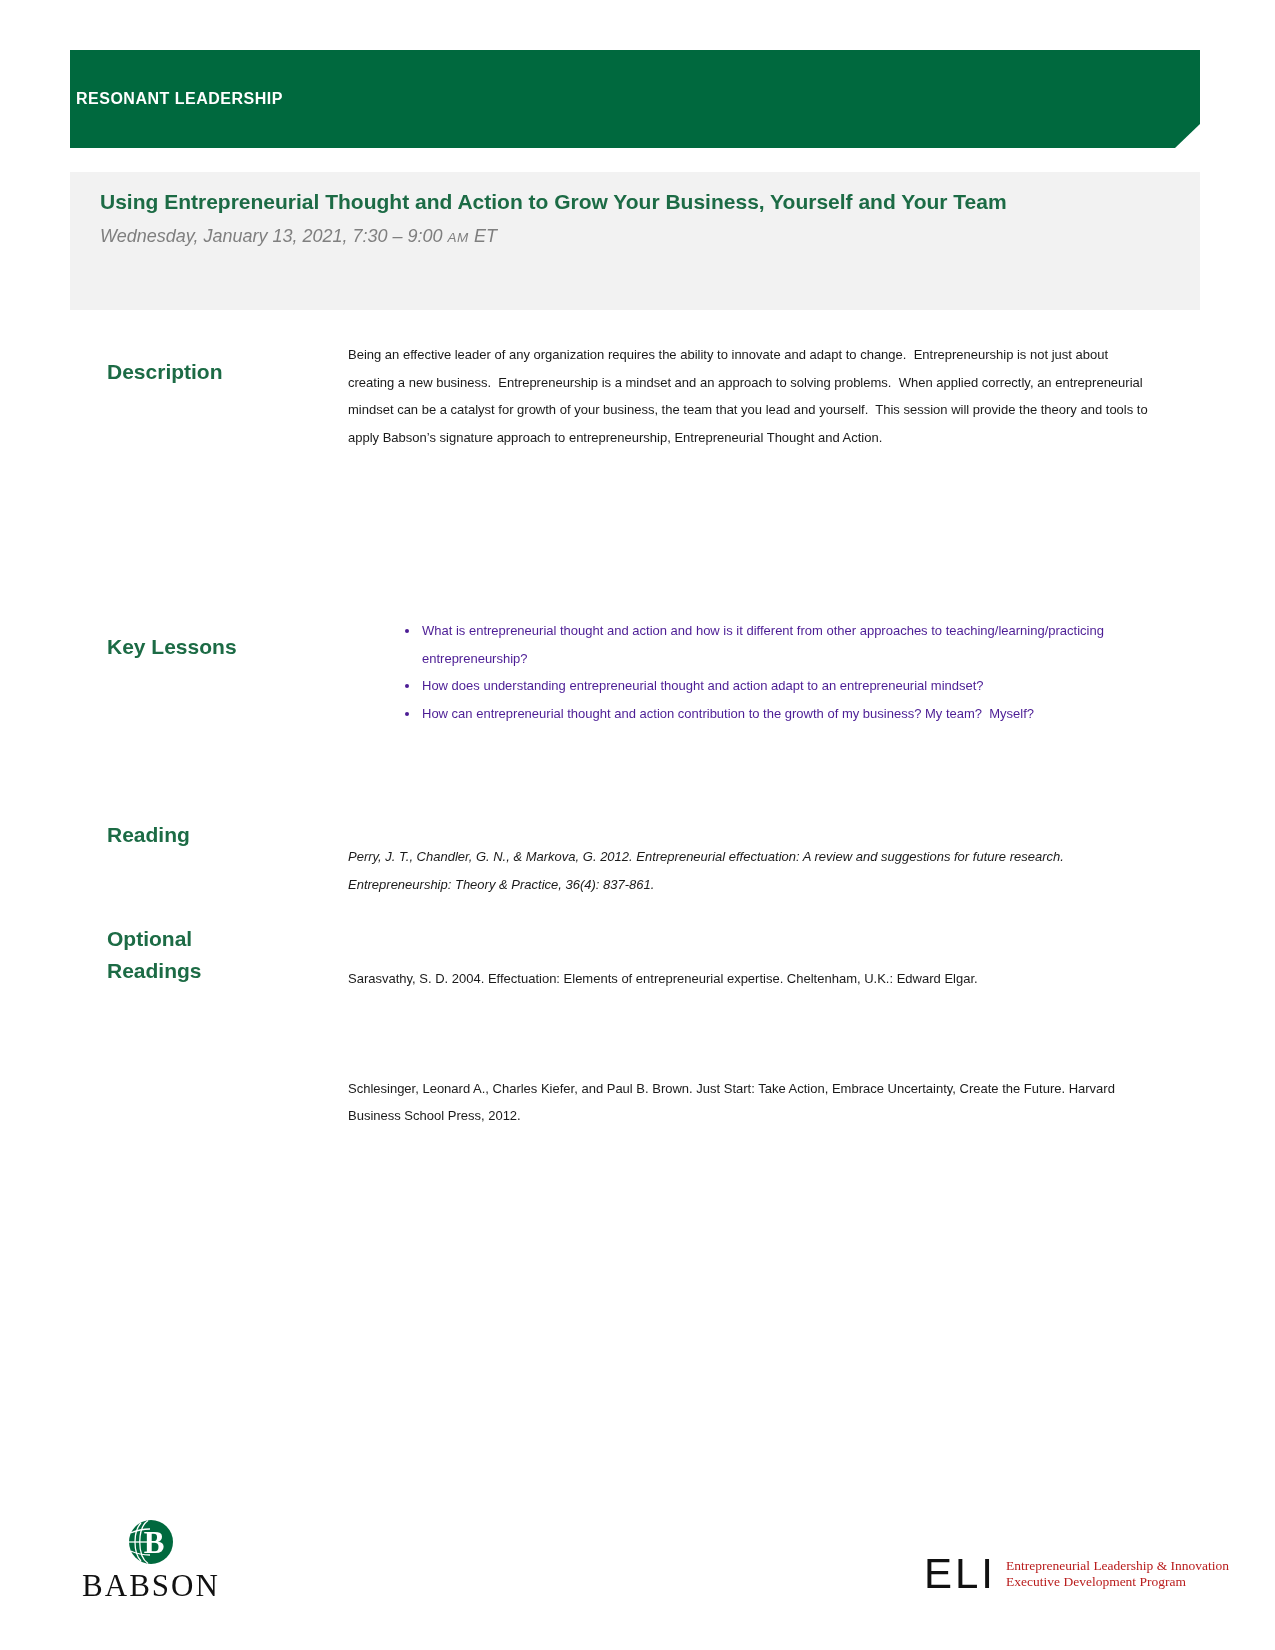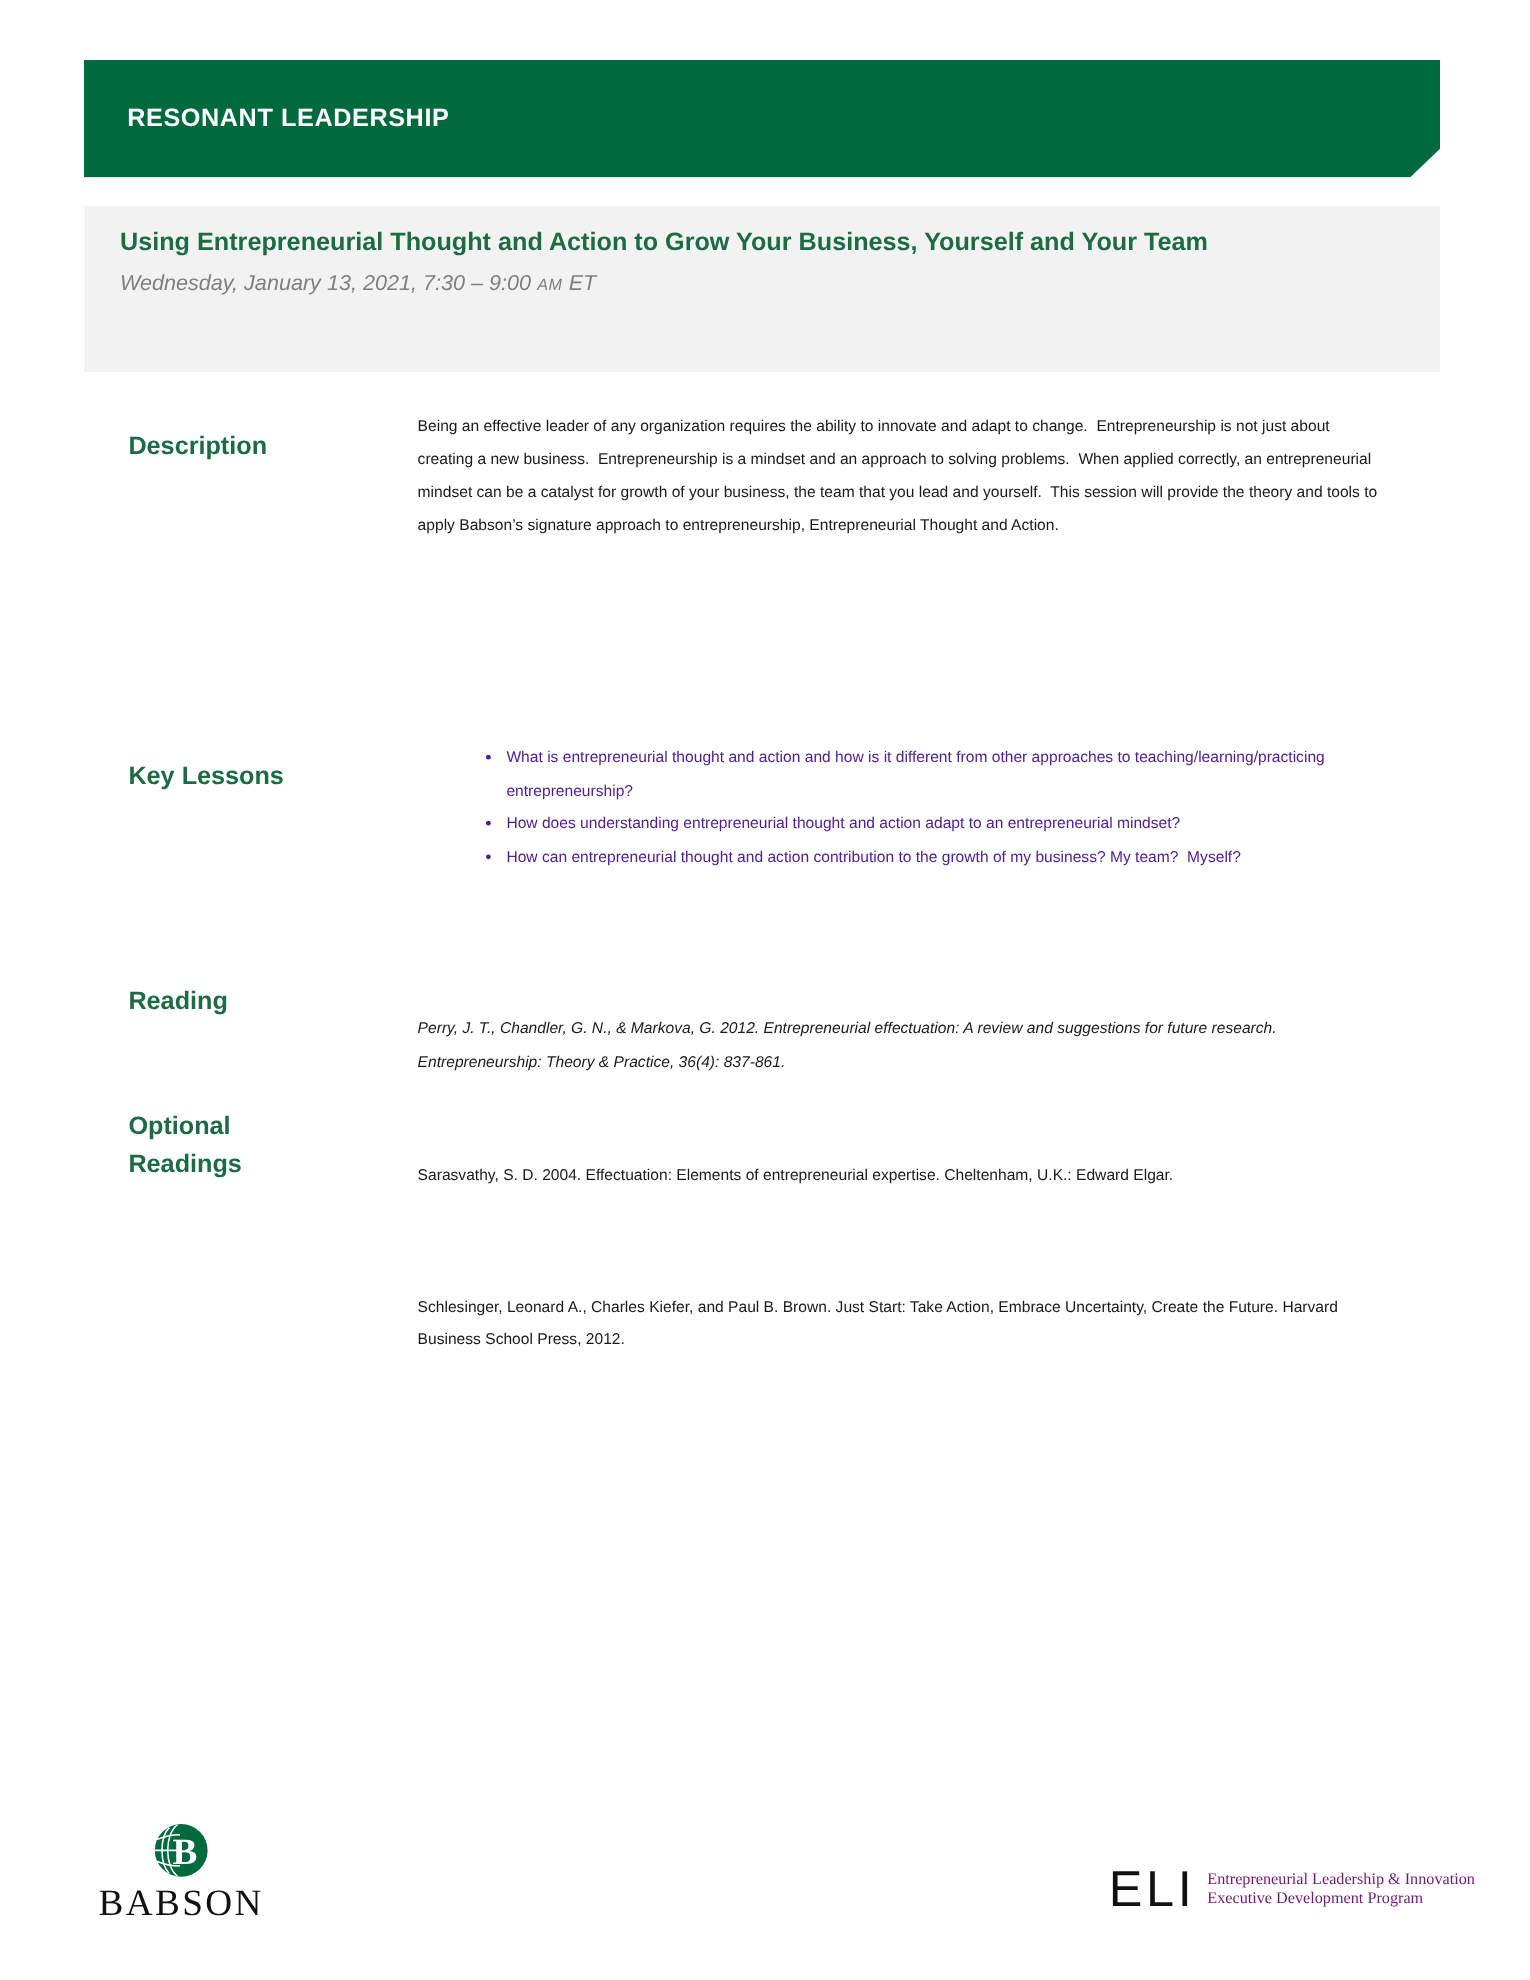--- a/index.html
+++ b/index.html
@@ -12,22 +12,22 @@
     overflow:hidden;
   }
   
   .banner{
     position:absolute;left:70px;top:50px;width:1130px;height:98px;
     background:#00693E;
     clip-path:polygon(0 0,100% 0,100% calc(100% - 24px),calc(100% - 25px) 100%,0 100%);
     display:flex;align-items:center;
   }
   .banner-title{
-    color:#ffffff;font-size:21px;font-weight:bold;letter-spacing:.5px;
-    padding-left:36px;
+    color:#ffffff;font-size:16px;font-weight:bold;letter-spacing:.5px;
+    padding-left:6px;
   }
   
   .title-block{
     position:absolute;left:70px;top:172px;width:1130px;height:138px;
     background:#F2F2F2;box-sizing:border-box;
     padding:13px 30px 0 30px;
   }
   .session-title{
     color:#1C6B45;font-size:21px;font-weight:bold;line-height:33px;
     width:1005px;margin:0 0 5px 0;
@@ -71,21 +71,21 @@
   .eli-logo{
     position:absolute;left:924px;top:1554px;
     display:flex;align-items:center;
   }
   .eli-acronym{
     font-family:Liberation Sans, sans-serif;font-size:42px;color:#111111;
     letter-spacing:3px;line-height:40px;
   }
   .eli-text{
     margin-left:10px;
-    font-family:"Liberation Serif", serif;font-size:13.5px;color:#701a75;
+    font-family:"Liberation Serif", serif;font-size:13.5px;color:#b91c1c;
     line-height:16px;white-space:nowrap;
   }
 </style>
 </head>
 <body>
 
 <div class="page">
 
   <div class="banner">
     <div class="banner-title">RESONANT LEADERSHIP</div>

